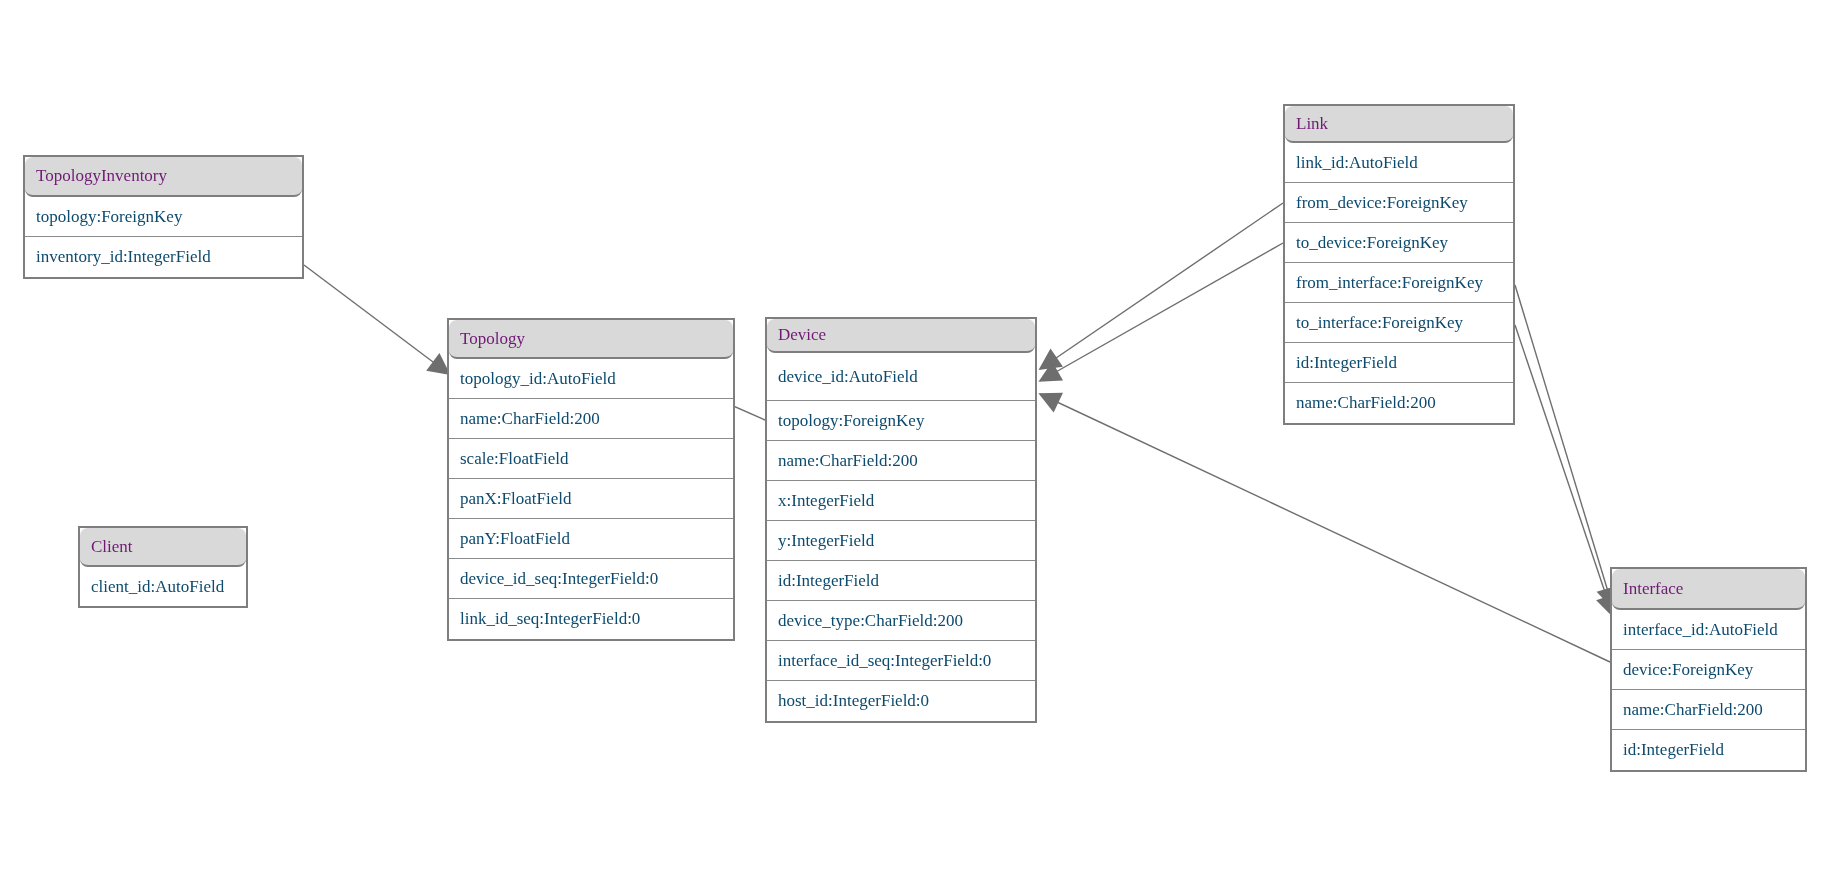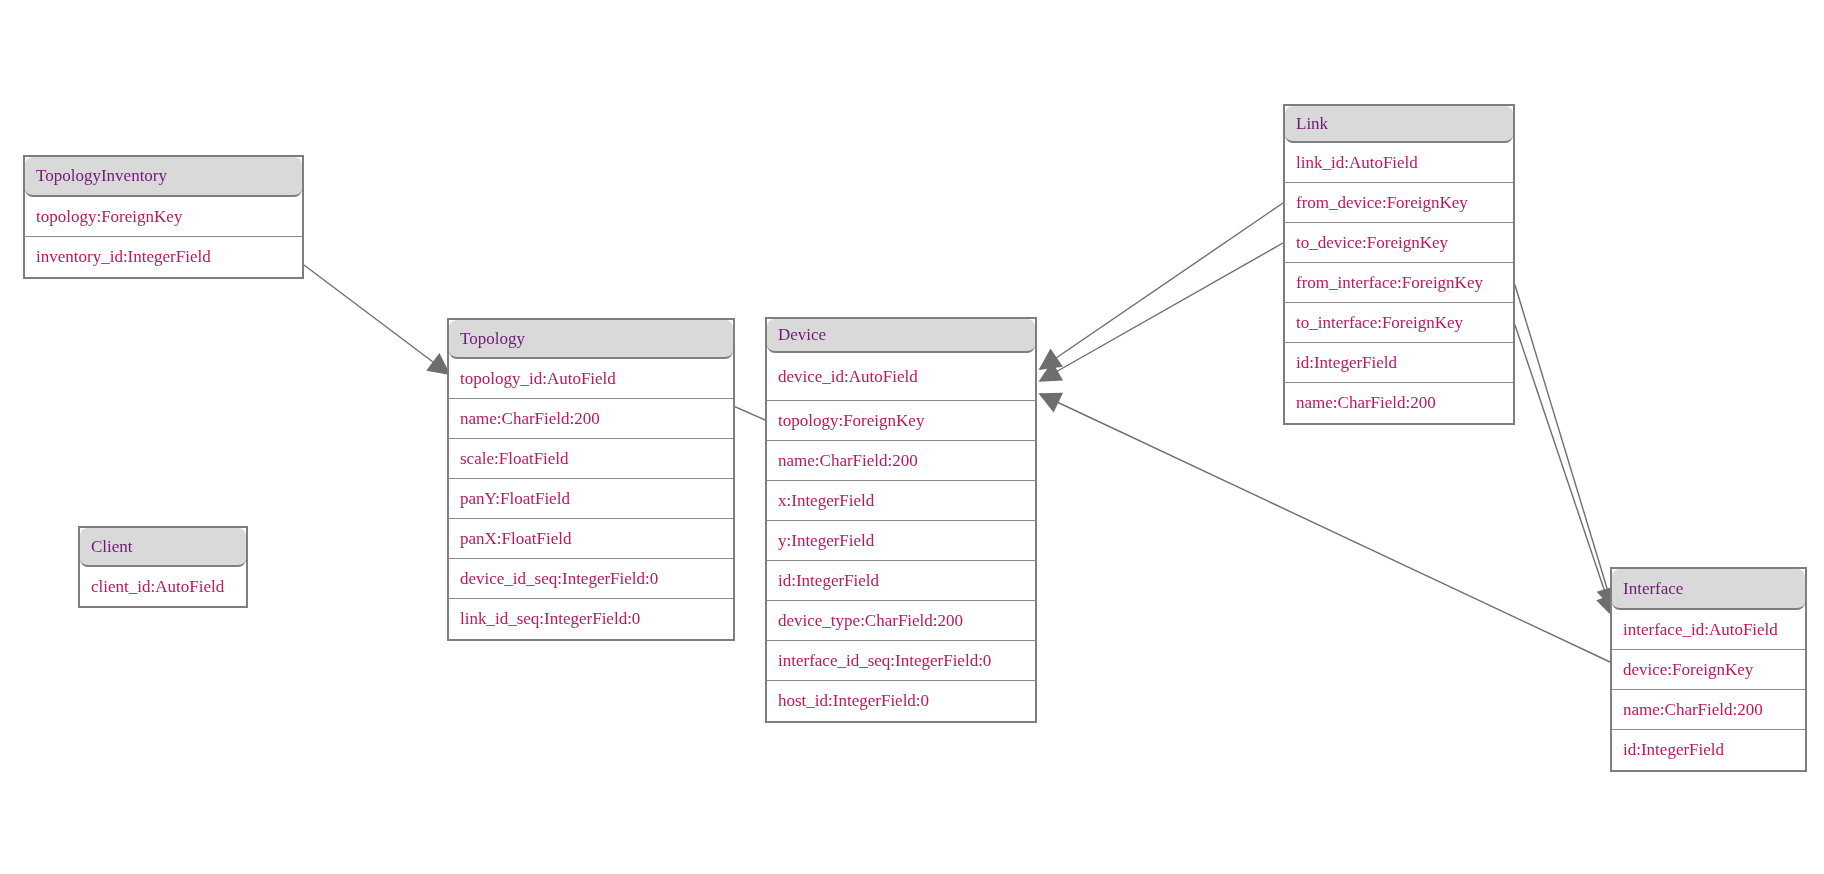--- a/index.html
+++ b/index.html
@@ -43,21 +43,21 @@
     overflow: hidden;
     border-radius: 8px;
   }
   .entity-row {
     box-sizing: border-box;
     display: flex;
     align-items: center;
     padding: 0 11px;
     background: #ffffff;
     border-bottom: 1px solid #8a8a8a;
-    color: #be185d;
+    color: #0c4a6e;
     font-size: 17px;
     white-space: nowrap;
     overflow: hidden;
   }
   .entity-row:last-child {
     border-bottom: none;
   }
 </style>
 </head>
 <body>
@@ -81,22 +81,22 @@
       <div class="entity" style="left: 23px; top: 155px; width: 281px;">
         <div class="entity-header" style="height: 40px;">TopologyInventory</div>
         <div class="entity-row" style="height: 40px;">topology:ForeignKey</div>
         <div class="entity-row" style="height: 40px;">inventory_id:IntegerField</div>
       </div>
       <div class="entity" style="left: 447px; top: 318px; width: 288px;">
         <div class="entity-header" style="height: 39px;">Topology</div>
         <div class="entity-row" style="height: 40px;">topology_id:AutoField</div>
         <div class="entity-row" style="height: 40px;">name:CharField:200</div>
         <div class="entity-row" style="height: 40px;">scale:FloatField</div>
+        <div class="entity-row" style="height: 40px;">panX:FloatField</div>
         <div class="entity-row" style="height: 40px;">panY:FloatField</div>
-        <div class="entity-row" style="height: 40px;">panX:FloatField</div>
         <div class="entity-row" style="height: 40px;">device_id_seq:IntegerField:0</div>
         <div class="entity-row" style="height: 40px;">link_id_seq:IntegerField:0</div>
       </div>
       <div class="entity" style="left: 78px; top: 526px; width: 170px;">
         <div class="entity-header" style="height: 39px;">Client</div>
         <div class="entity-row" style="height: 39px;">client_id:AutoField</div>
       </div>
       <div class="entity" style="left: 765px; top: 317px; width: 272px;">
         <div class="entity-header" style="height: 34px;">Device</div>
         <div class="entity-row" style="height: 48px;">device_id:AutoField</div>

